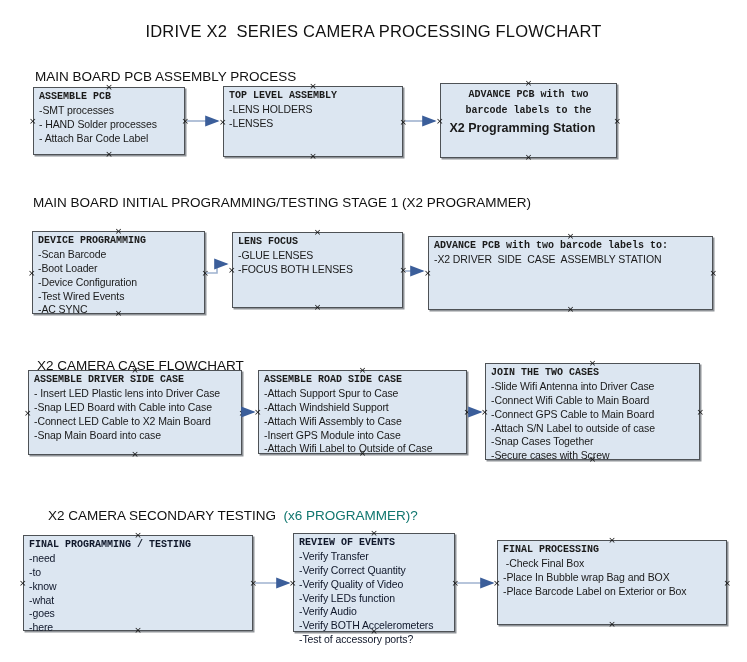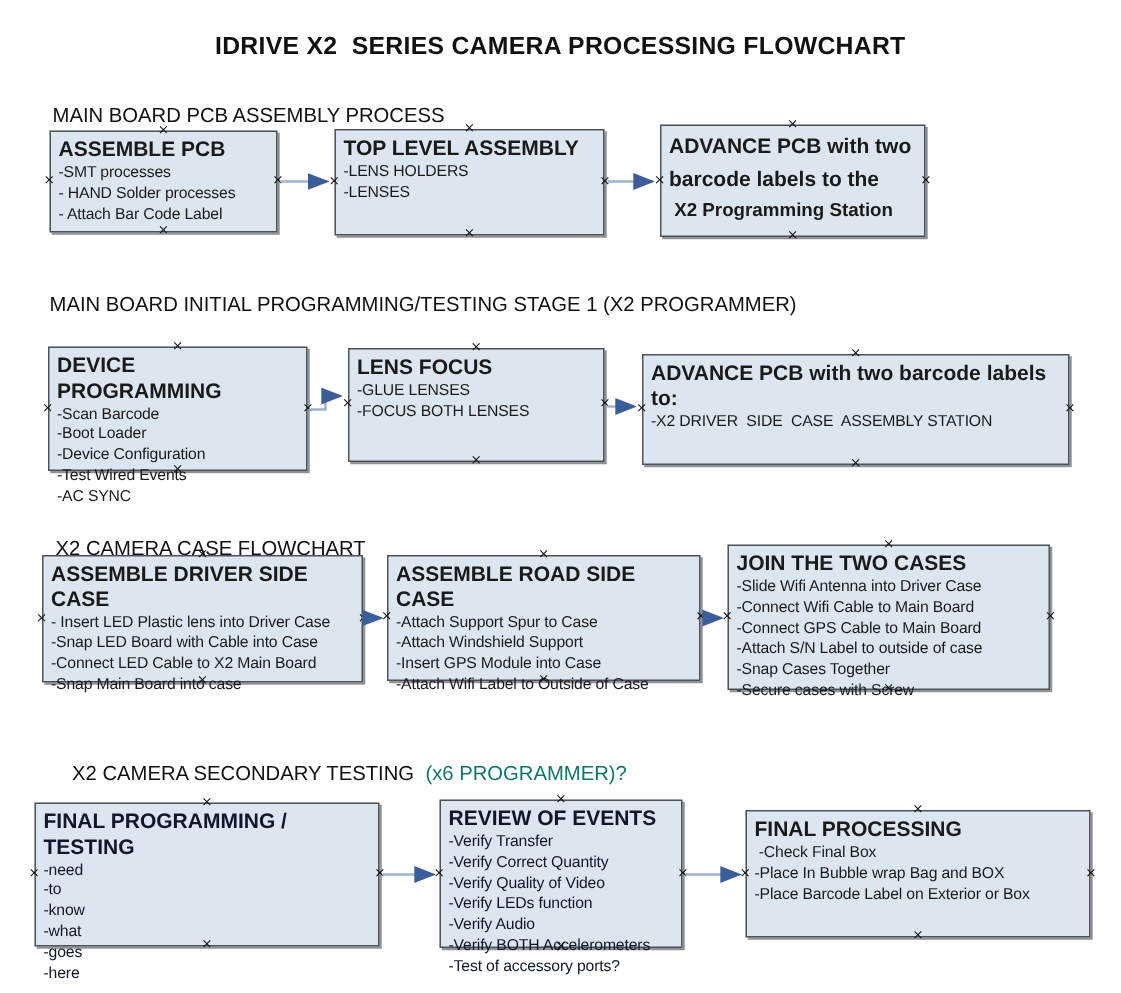--- a/index.html
+++ b/index.html
@@ -1,27 +1,27 @@
 <!DOCTYPE html>
 <html><head>
 <meta charset="utf-8">
 <style>
   html,body{margin:0;padding:0;background:#fff;}
   .canvas{position:relative;width:747px;height:662px;background:#ffffff;
           font-family:"Liberation Sans",sans-serif;overflow:hidden;color:#1a1a1a;}
   .chart-title{position:absolute;top:22px;left:0;width:100%;text-align:center;
-          font-size:16.5px;font-weight:bold;letter-spacing:.2px;white-space:pre-wrap;color:#111;}
+          font-size:16.5px;font-weight:normal;letter-spacing:.2px;white-space:pre-wrap;color:#111;}
   .sec-heading{position:absolute;font-size:13.5px;font-weight:normal;white-space:pre-wrap;color:#111;}
   .sec-heading .red{color:#0f766e;}
   .fc-box{position:absolute;background:#dce6f1;border:1px solid #4e5256;
           box-shadow:1.5px 1.5px 0 #8f9398;padding:3px 5px;box-sizing:border-box;}
-  .box-title{font-size:14px;font-weight:bold;line-height:1.2;white-space:pre-wrap;margin-bottom:1px;}
+  .box-title{font-size:10px;font-weight:bold;line-height:1.2;white-space:pre-wrap;margin-bottom:1px;font-family:Liberation Mono, monospace;}
   .box-items .item{font-size:10.5px;line-height:1.32;letter-spacing:-0.1px;white-space:pre;}
   .red-box .box-title,.red-box .box-items .item{color:#0f172a;}
-  .spacious .box-title{line-height:1.55;}
+  .spacious .box-title{line-height:1.55;text-align:center;}
   .spacious .box-items .item{font-size:12.5px;font-weight:bold;line-height:1.55;letter-spacing:0;}
   .handle{position:absolute;font-size:9px;color:#111;line-height:1;font-family:"DejaVu Sans",sans-serif;}
   .h-t{top:-5px;left:50%;transform:translateX(-50%);}
   .h-b{bottom:-5px;left:50%;transform:translateX(-50%);}
   .h-l{left:-5px;top:50%;transform:translateY(-50%);}
   .h-r{right:-5px;top:50%;transform:translateY(-50%);}
   svg.connectors{position:absolute;left:0;top:0;pointer-events:none;}
 </style>
 </head>
 <body>
@@ -124,20 +124,21 @@
   <span class="handle h-t">×</span>
       <span class="handle h-b">×</span>
       <span class="handle h-l">×</span>
       <span class="handle h-r">×</span>
     </div>
   <div class="fc-box" style="left:258px;top:370px;width:209px;height:84px">
     <div class="box-title">ASSEMBLE ROAD SIDE CASE</div>
     <div class="box-items">
         <div class="item">-Attach Support Spur to Case</div>
         <div class="item">-Attach Windshield Support</div>
+        <div class="item">-Attach Wifi Assembly to Case</div>
         <div class="item">-Insert GPS Module into Case</div>
         <div class="item">-Attach Wifi Label to Outside of Case</div>
       </div>
   <span class="handle h-t">×</span>
       <span class="handle h-b">×</span>
       <span class="handle h-l">×</span>
       <span class="handle h-r">×</span>
     </div>
   <div class="fc-box" style="left:485px;top:363px;width:215px;height:97px">
     <div class="box-title">JOIN THE TWO CASES</div>

